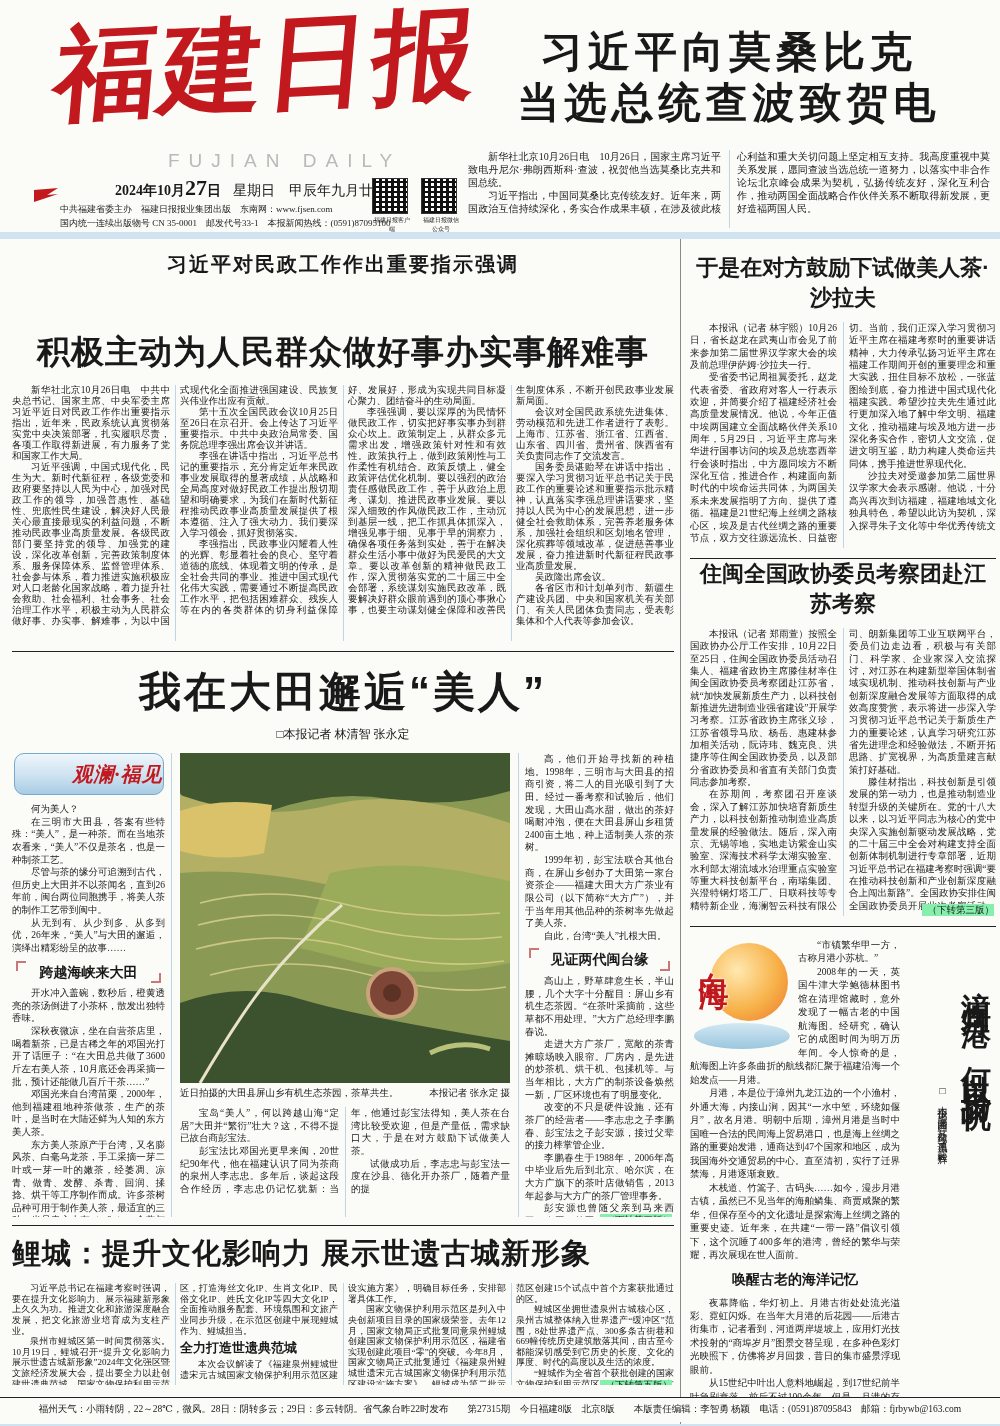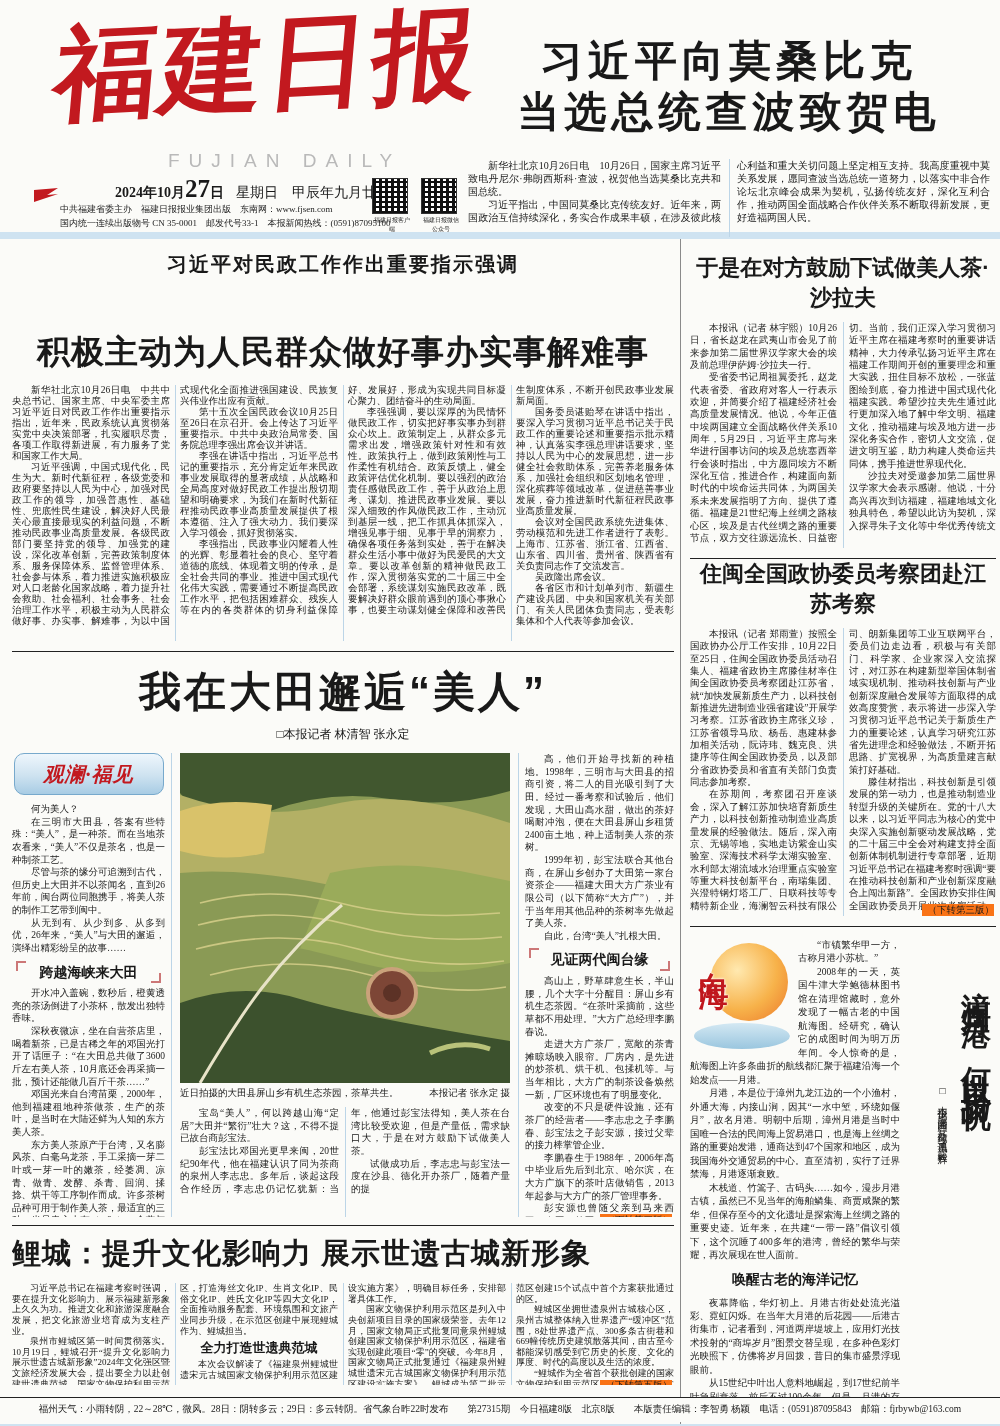--- a/index.html
+++ b/index.html
@@ -15,32 +15,32 @@
 
   
   .masthead { position:relative; height:232px; }
   .logo {
     position:absolute; left:55px; top:4px; font-size:102px; font-weight:bold;
     color:#c2191f; transform:rotate(-3deg) skewX(-8deg); letter-spacing:4px; line-height:1.2;
   }
   .logo-en { position:absolute; left:168px; top:150px; font-size:19px; letter-spacing:9px; color:#b9b9b9;
     font-family:"Liberation Sans","DejaVu Sans",sans-serif; }
   .dateline { position:absolute; left:115px; top:175px; font-size:14px; font-weight:bold; }
-  .dateline .day { font-size:25px; }
+  .dateline .day { font-size:22px; }
   .date-rest { margin-left:12px; font-weight:normal; }
   .publine { position:absolute; left:60px; top:203px; font-size:9px; line-height:1.55; color:#222; }
   .flag-icon { position:absolute; left:34px; top:188px; width:24px; height:14px; background:#c2191f;
     clip-path:polygon(0 15%,100% 0,55% 50%,100% 42%,0 100%); }
   .qrs { position:absolute; left:372px; top:178px; display:flex; gap:9px; }
   .qr { width:36px; height:36px; border:1px solid #333;
     background:
       repeating-linear-gradient(0deg,#111 0 2px,transparent 2px 5px),
       repeating-linear-gradient(90deg,#111 0 3px,#fff 3px 6px); }
   .qr-cap { font-size:6px; text-align:center; margin-top:2px; width:40px; }
-  .mast-right { position:absolute; left:468px; top:35px; width:522px; }
+  .mast-right { position:absolute; left:468px; top:26px; width:522px; }
   .top-headline { margin:0; font-size:42px; line-height:1.22; letter-spacing:5px; text-align:center; font-weight:900; }
   .top-body { margin-top:22px; height:78px; column-count:2; column-gap:16px;
     column-rule:1px solid #bcd5e7; font-size:10px; line-height:1.3; overflow:hidden; }
   .blue-band { height:7px; background:#cfe3f1; }
 
   
   .main { display:flex; padding-left:12px; }
   .left-main { width:662px; padding-top:10px; }
   .right-rail { width:316px; border-left:1px solid #8a8a8a; margin-left:6px; padding-left:9px; padding-top:14px; }
 
@@ -59,36 +59,36 @@
     padding-right:6px; height:474px; overflow:hidden; }
   .photo-col { width:330px; }
   .datian-right { flex:1; font-size:9.5px; line-height:1.33; border-left:1px solid #bcd5e7;
     padding-left:6px; height:474px; overflow:hidden; position:relative; }
   .photo-svg { width:330px; height:330px; display:block; }
   .photo-caption { display:flex; justify-content:space-between; font-size:9.5px; margin:4px 0 7px; }
   .under-cols { column-count:2; column-gap:12px; column-rule:1px solid #bcd5e7; height:116px;
     overflow:hidden; font-size:9.5px; line-height:1.33; }
   .gl-badge { width:150px; height:42px; margin:0 auto 8px; border-radius:10px; border:1.5px solid #77a9cc;
     background:linear-gradient(180deg,#eef6fc 0%,#cde2f0 55%,#a8cce4 100%);
-    display:flex; align-items:center; justify-content:center; }
+    display:flex; align-items:center; justify-content:flex-end; }
   .gl-badge span { font-size:20px; font-weight:900; color:#c2191f; font-style:italic; letter-spacing:1px; }
   .subhead-deco { position:relative; text-align:center; font-weight:700; font-size:14px; margin:8px 0 6px;
     font-family:"Liberation Sans","DejaVu Sans",sans-serif; }
   .subhead-deco::before { content:""; position:absolute; left:4px; top:-2px; width:8px; height:8px;
     border-left:2px solid #c77; border-top:2px solid #c77; }
   .subhead-deco::after { content:""; position:absolute; right:4px; bottom:-2px; width:8px; height:8px;
     border-right:2px solid #c77; border-bottom:2px solid #c77; }
-  .jump-abs { position:absolute; right:2px; bottom:0; background:#f97316; font-size:9.5px; padding-left:6px; }
+  .jump-abs { position:absolute; right:2px; bottom:0; background:#86efac; font-size:9.5px; padding-left:6px; }
 
   
   .licheng { border-top:1.5px solid #222; margin-top:8px; padding-top:8px; height:160px; overflow:hidden; }
   .licheng-head { font-size:29px; text-align:left; font-weight:900; letter-spacing:1px; margin:0 0 9px; }
   .licheng-body { column-count:4; column-gap:10px; column-rule:1px solid #bcd5e7; font-size:9px;
     line-height:1.18; height:108px; overflow:hidden; position:relative; }
-  .inline-subhead { font-size:13px; font-weight:700; text-align:center; margin:4px 0;
+  .inline-subhead { font-size:13px; font-weight:700; text-align:left; margin:4px 0;
     font-family:"Liberation Sans","DejaVu Sans",sans-serif; }
 
   
   .rail-head { font-size:22px; font-weight:900; text-align:center; margin:0 0 9px; letter-spacing:0; }
   .rail-body { column-count:2; column-gap:12px; column-rule:1px solid #bcd5e7; font-size:9.5px;
     line-height:1.3; overflow:hidden; position:relative; }
   .zhaolong .rail-body { height:226px; }
   .zhengxie { border-top:1.5px solid #222; margin-top:10px; }
   .zhengxie .rail-body { height:288px; }
   .yuegang { border-top:1.5px solid #222; margin-top:10px; padding-top:12px; height:508px; overflow:hidden; }
@@ -162,22 +162,22 @@
           <br>
           <span>积极主动为人民群众做好事办实事解难事</span>
         </h2>
         <div class="lead-body">
             <p class="para">新华社北京10月26日电　中共中央总书记、国家主席、中央军委主席习近平近日对民政工作作出重要指示指出，近年来，民政系统认真贯彻落实党中央决策部署，扎实履职尽责，各项工作取得新进展，有力服务了党和国家工作大局。</p>
             <p class="para">习近平强调，中国式现代化，民生为大。新时代新征程，各级党委和政府要坚持以人民为中心，加强对民政工作的领导，加强普惠性、基础性、兜底性民生建设，解决好人民最关心最直接最现实的利益问题，不断推动民政事业高质量发展。各级民政部门要坚持党的领导、加强党的建设，深化改革创新，完善政策制度体系、服务保障体系、监督管理体系、社会参与体系，着力推进实施积极应对人口老龄化国家战略，着力提升社会救助、社会福利、社会事务、社会治理工作水平，积极主动为人民群众做好事、办实事、解难事，为以中国式现代化全面推进强国建设、民族复兴伟业作出应有贡献。</p>
             <p class="para">第十五次全国民政会议10月25日至26日在京召开。会上传达了习近平重要指示。中共中央政治局常委、国务院总理李强出席会议并讲话。</p>
             <p class="para">李强在讲话中指出，习近平总书记的重要指示，充分肯定近年来民政事业发展取得的显著成绩，从战略和全局高度对做好民政工作提出殷切期望和明确要求，为我们在新时代新征程推动民政事业高质量发展提供了根本遵循、注入了强大动力。我们要深入学习领会，抓好贯彻落实。</p>
             <p class="para">李强指出，民政事业闪耀着人性的光辉、彰显着社会的良心、坚守着道德的底线、体现着文明的传承，是全社会共同的事业。推进中国式现代化伟大实践，需要通过不断提高民政工作水平，把包括困难群众、残疾人等在内的各类群体的切身利益保障好、发展好，形成为实现共同目标凝心聚力、团结奋斗的生动局面。</p>
             <p class="para">李强强调，要以深厚的为民情怀做民政工作，切实把好事实事办到群众心坎上。政策制定上，从群众多元需求出发，增强政策针对性和有效性。政策执行上，做到政策刚性与工作柔性有机结合。政策反馈上，健全政策评估优化机制。要以强烈的政治责任感做民政工作，善于从政治上思考、谋划、推进民政事业发展。要以深入细致的作风做民政工作，主动沉到基层一线，把工作抓具体抓深入，增强见事于细、见事于早的洞察力，确保各项任务落到实处，善于在解决群众生活小事中做好为民爱民的大文章。要以改革创新的精神做民政工作，深入贯彻落实党的二十届三中全会部署，系统谋划实施民政改革，既要解决好群众眼前遇到的顶心事揪心事，也要主动谋划健全保障和改善民生制度体系，不断开创民政事业发展新局面。</p>
+            <p class="para">会议对全国民政系统先进集体、劳动模范和先进工作者进行了表彰。上海市、江苏省、浙江省、江西省、山东省、四川省、贵州省、陕西省有关负责同志作了交流发言。</p>
             <p class="para">国务委员谌贻琴在讲话中指出，要深入学习贯彻习近平总书记关于民政工作的重要论述和重要指示批示精神，认真落实李强总理讲话要求，坚持以人民为中心的发展思想，进一步健全社会救助体系，完善养老服务体系，加强社会组织和区划地名管理，深化殡葬等领域改革，促进慈善事业发展，奋力推进新时代新征程民政事业高质量发展。</p>
-            <p class="para">会议对全国民政系统先进集体、劳动模范和先进工作者进行了表彰。上海市、江苏省、浙江省、江西省、山东省、四川省、贵州省、陕西省有关负责同志作了交流发言。</p>
             <p class="para">吴政隆出席会议。</p>
             <p class="para">各省区市和计划单列市、新疆生产建设兵团、中央和国家机关有关部门、有关人民团体负责同志，受表彰集体和个人代表等参加会议。</p>
           </div>
       </article>
 
       <article class="datian">
         <h2 class="datian-title sans">我在大田邂逅“美人”</h2>
         <div class="datian-byline">□本报记者 林清智 张永定</div>
         <div class="datian-grid">
 

